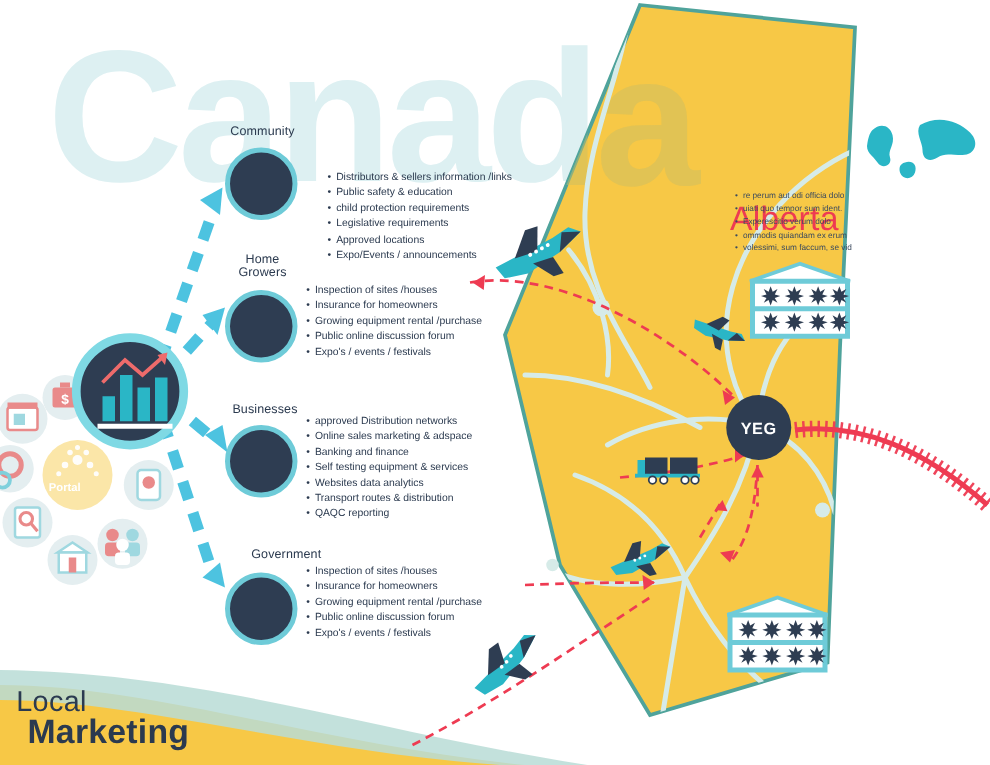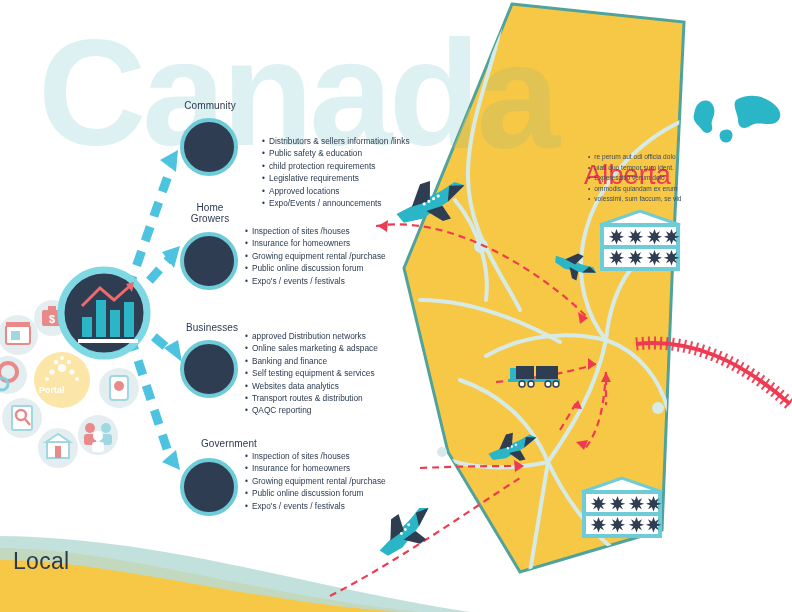--- a/index.html
+++ b/index.html
@@ -268,20 +268,21 @@
   <div class="alberta-title" style="left:584px;top:112px;">Alberta</div>
 
   <div class="alberta-bullets" style="left:588px;top:152px;">
     <div>re perum aut odi officia dolo</div>
     <div>uiati quo tempor sum ident.</div>
     <div>Experescitio verum dolo</div>
     <div>ommodis quiandam ex erum</div>
     <div>volessimi, sum faccum, se vid</div>
   </div>
 
+  <div class="city" style="left:581px;top:316px;">YEG</div>
 
   <svg class="abs" width="792" height="612" viewBox="0 0 792 612" style="left:0;top:0;">
 
     <g fill="none" stroke="#4dc3e0" stroke-width="9" stroke-dasharray="15 11" stroke-linecap="butt">
       <path d="M128,290 L170,170"></path>
       <path d="M132,300 L170,258"></path>
       <path d="M134,320 L172,352"></path>
       <path d="M130,336 L168,452"></path>
     </g>
     <g fill="#4dc3e0">
@@ -408,28 +409,29 @@
       <div>Online sales marketing &amp; adspace</div>
       <div>Banking and finance</div>
       <div>Self testing equipment &amp; services</div>
       <div>Websites data analytics</div>
       <div>Transport routes &amp; distribution</div>
       <div>QAQC reporting</div>
     </div>
   </div>
 
   <div class="spoke">
-    <div class="spoke-title" style="left:167px;top:438px;width:90px;text-align:right;">Government</div>
+    <div class="spoke-title" style="left:184px;top:438px;width:90px;">Government</div>
     <div class="node-circle" style="left:180px;top:458px;"></div>
     <div class="bullets" style="left:245px;top:450px;">
       <div>Inspection of sites /houses</div>
       <div>Insurance for homeowners</div>
       <div>Growing equipment rental /purchase</div>
       <div>Public online discussion forum</div>
       <div>Expo's / events / festivals</div>
     </div>
   </div>
 
   <div class="portal-label" style="left:39px;top:385px;">Portal</div>
 
   <div class="footer-local" style="left:13px;top:548px;">Local</div>
+  <div class="footer-marketing" style="left:22px;top:570px;">Marketing</div>
 
 </div>
 
 </body></html>

